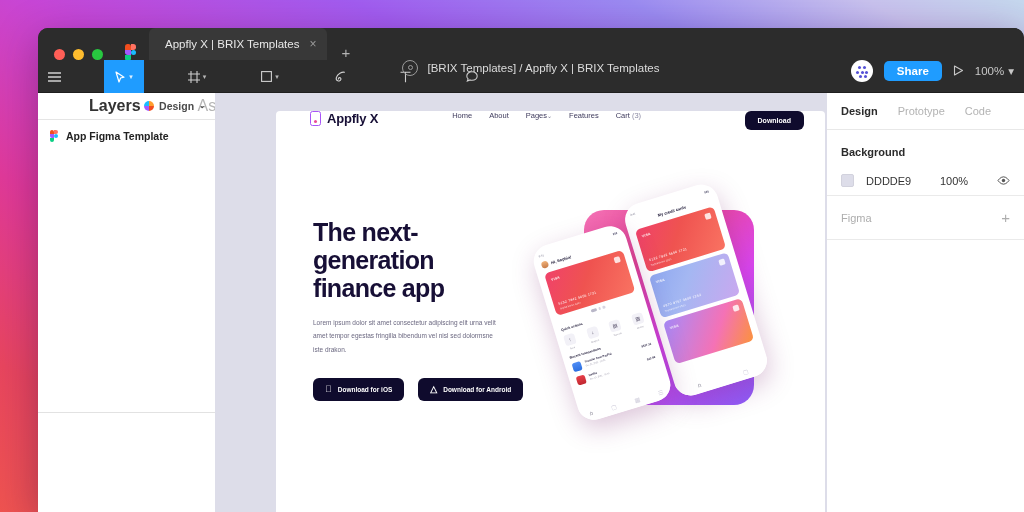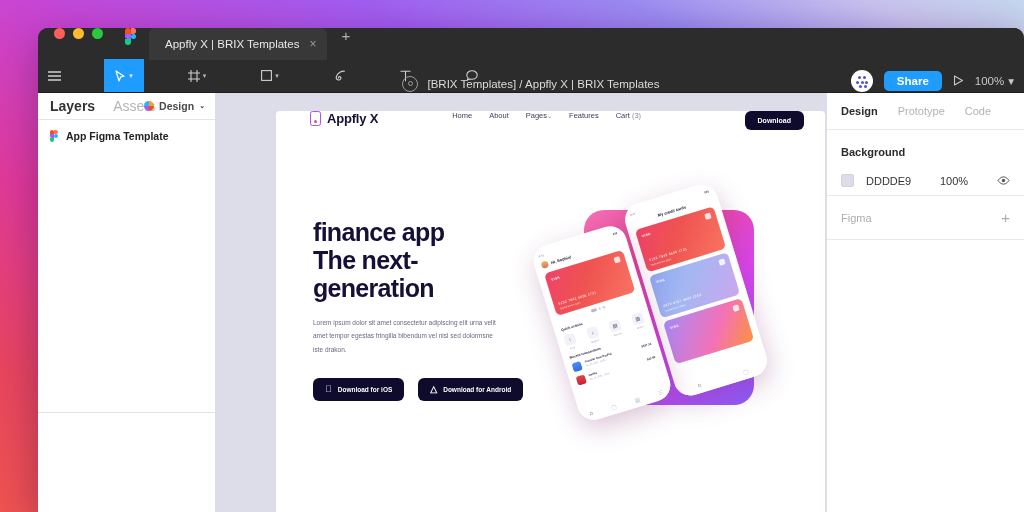--- a/index.html
+++ b/index.html
@@ -17,21 +17,21 @@
     width: 986px; height: 484px;
     background: #2c2c2c;
     border-radius: 10px 10px 0 0;
     overflow: hidden;
     box-shadow: 0 10px 40px rgba(40,10,60,.35);
   }
 
   
   .titlebar {
     height: 32px; background: #2c2c2c;
-    display: flex; align-items: flex-start; position: relative;
+    display: flex; align-items: flex-end; position: relative;
   }
   .traffic { display: flex; gap: 8px; padding-left: 16px; align-items: center; }
   .dot { width: 11px; height: 11px; border-radius: 50%; }
   .dot.r { background: #ff5f57; }
   .dot.y { background: #febc2e; }
   .dot.g { background: #28c840; }
   .figma-mark { margin-left: 22px; width: 11px; height: 16px; position: relative; }
   .fm { position:absolute; width:5.5px; height:5.5px; }
   .fm1 { left:0; top:0; background:#f24e1e; border-radius:2.75px 2.75px 0 0; }
   .fm2 { left:5.5px; top:0; background:#ff7262; border-radius:0 2.75px 2.75px 0; }
@@ -47,21 +47,21 @@
     display: flex; align-items: center; gap: 10px;
     padding: 0 11px 0 16px;
     font-size: 11.5px; color: #e8e8e8;
   }
   .tab-close { color: #9a9a9a; font-size: 12px; cursor: pointer; line-height: 1; }
   .newtab { margin-left: 14px; color: #b4b4b4; font-size: 15px; cursor: pointer; line-height:1; }
 
   
   .toolbar {
     height: 33px; background: #2c2c2c;
-    display: flex; align-items: flex-end; position: relative;
+    display: flex; align-items: flex-start; position: relative;
     border-bottom: 1px solid #1f1f1f;
     gap: 33px;
   }
   .tool {
     width: 33px; height: 33px;
     display: flex; align-items: center; justify-content: center;
     color: #cfcfcf; cursor: pointer;
   }
   .tool.wide { width: 40px; gap: 2px; }
   .tool.active { background: #1f9cff; color: #fff; }
@@ -98,21 +98,21 @@
 
   
   .workspace { display: flex; height: 451px; background: #e9e9ef; }
 
   
   .left-panel { width: 177px; background: #fff; display:flex; flex-direction:column; flex:none; }
   .lp-tabs {
     height: 27px; display: flex; align-items: center; gap: 18px;
     padding: 0 12px; border-bottom: 1px solid #e5e5e5; position: relative;
   }
-  .lp-tab { font-size: 14px; font-weight: 700; color: #333; cursor:pointer; }
+  .lp-tab { font-size: 16px; font-weight: 700; color: #333; cursor:pointer;margin-left:39px; }
   .lp-tab.muted { color: #b5b5b5; font-weight: 400; }
   .lp-design { position:absolute; right:10px; display:flex; align-items:center; gap:5px; font-size:10.5px; color:#4a4a4a; font-weight:600; cursor:pointer;}
   .palette { width:10px;height:10px;border-radius:50%;
      background: conic-gradient(#ff9d2e 0 25%, #f24e1e 0 50%, #a259ff 0 75%, #1abcfe 0 100%); }
   .layer-row { display:flex; align-items:center; gap:8px; padding:10px 12px; font-size:10.5px; font-weight:700; color:#222; cursor:pointer;}
   .layer-figma { width:8px;height:12px;position:relative;flex:none;}
   .lf { position:absolute; width:4px; height:4px; }
   .lf1{left:0;top:0;background:#f24e1e;border-radius:2px 2px 0 0;}
   .lf2{left:4px;top:0;background:#ff7262;border-radius:0 2px 2px 0;}
   .lf3{left:0;top:4px;background:#a259ff;border-radius:0 0 0 2px;}
@@ -381,22 +381,22 @@
               <span>Cart</span>
               <span class="cnt">(3)</span>
             </span>
           </div>
           <button class="dl-btn">Download</button>
         </div>
 
         <div class="hero">
           <div class="hero-left">
             <div class="hero-h1">
+              <div>The next-generation</div>
               <div>finance app</div>
-              <div>The next-generation</div>
             </div>
             <p class="hero-p">Lorem ipsum dolor sit amet consectetur adipiscing elit urna velit amet tempor egestas fringilla bibendum vel nisl sed dolormsne iste drakon.</p>
             <div class="hero-btns">
               <button class="store-btn">
                 <span class="store-ic"></span>
                 <span>Download for iOS</span>
               </button>
               <button class="store-btn">
                 <span class="store-ic">△</span>
                 <span>Download for Android</span>

